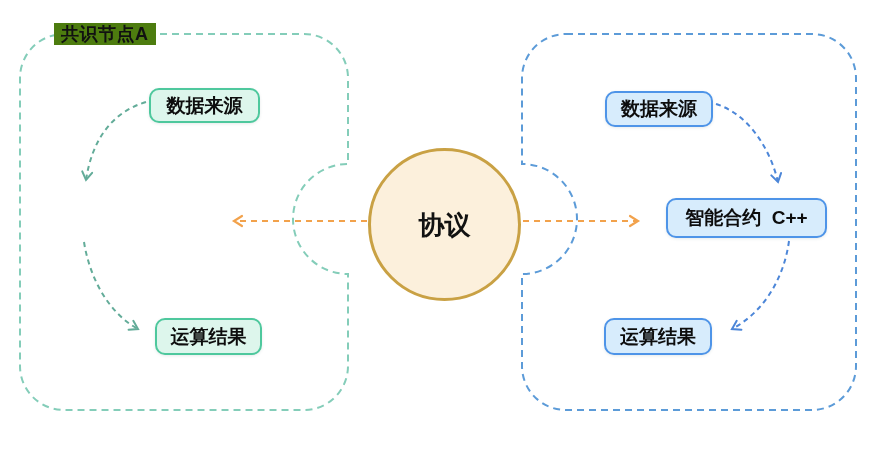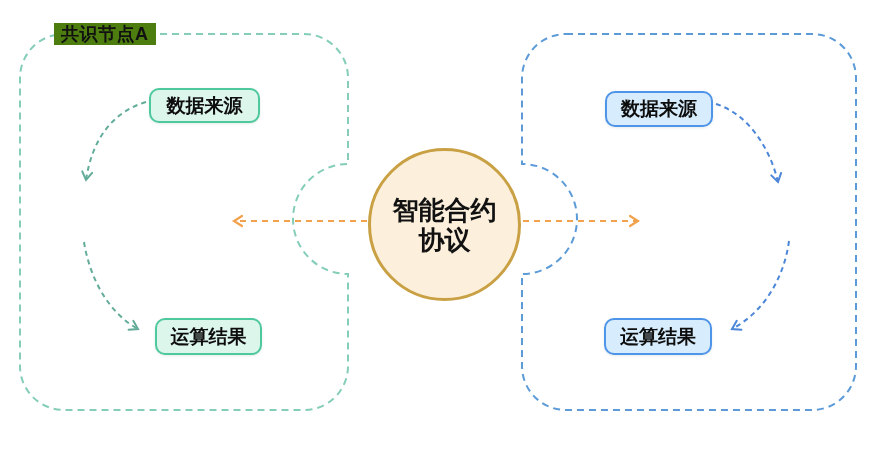--- a/index.html
+++ b/index.html
@@ -89,20 +89,20 @@
     <path d="M367 221 H234" fill="none" stroke="#f2a24c" stroke-width="2.2" stroke-dasharray="6 5" marker-end="url(#headOrange)"></path>
     <path d="M523 221 H638" fill="none" stroke="#f2a24c" stroke-width="2.2" stroke-dasharray="6 5" marker-end="url(#headOrange)"></path>
   </svg>
 
   <div class="panel-title" style="left:54px; top:23px;">共识节点A</div>
 
   <div class="box box-a" style="left:149px; top:88px; width:111px; height:35px;">数据来源</div>
   <div class="box box-a" style="left:155px; top:318px; width:107px; height:37px;">运算结果</div>
 
   <div class="box box-b" style="left:605px; top:91px; width:108px; height:36px;">数据来源</div>
+  <div class="box box-b" style="left:666px; top:198px; width:161px; height:40px;">智能合约  C++</div>
   <div class="box box-b" style="left:604px; top:318px; width:108px; height:37px;">运算结果</div>
 
   <div class="protocol-circle">
-    <div>智能合约</div>
     <div>协议</div>
   </div>
 
 </div>
 
 </body></html>

